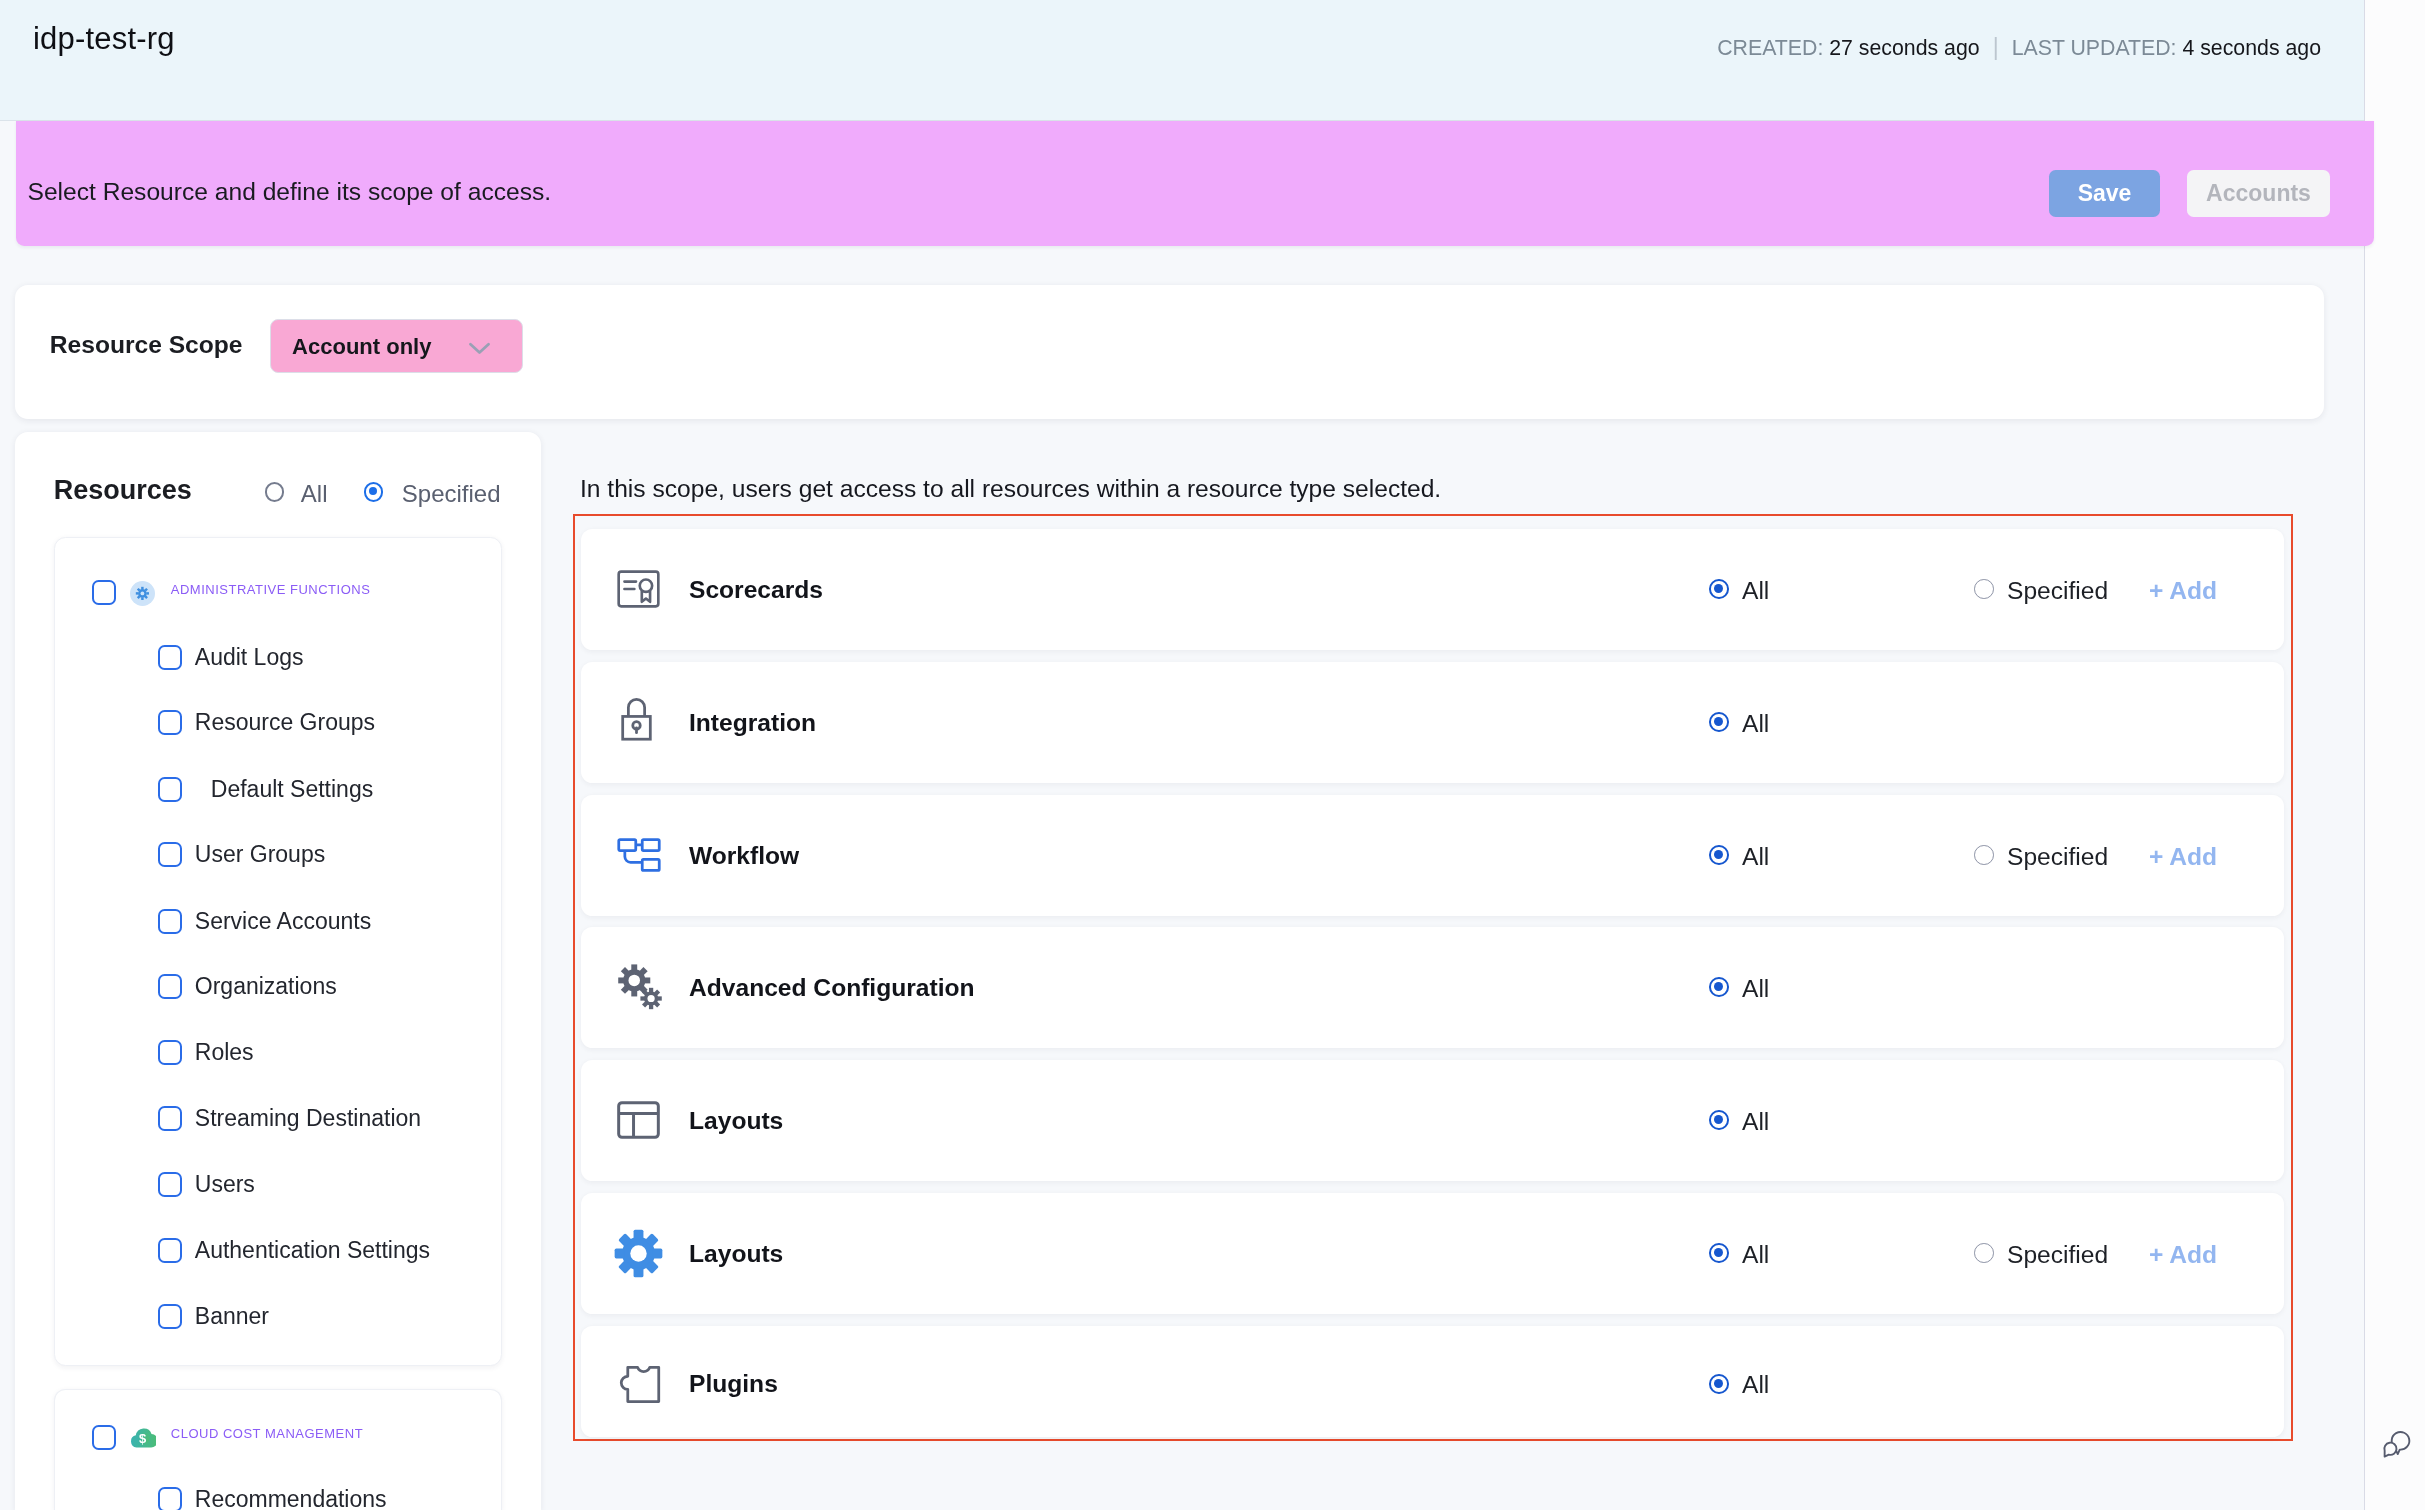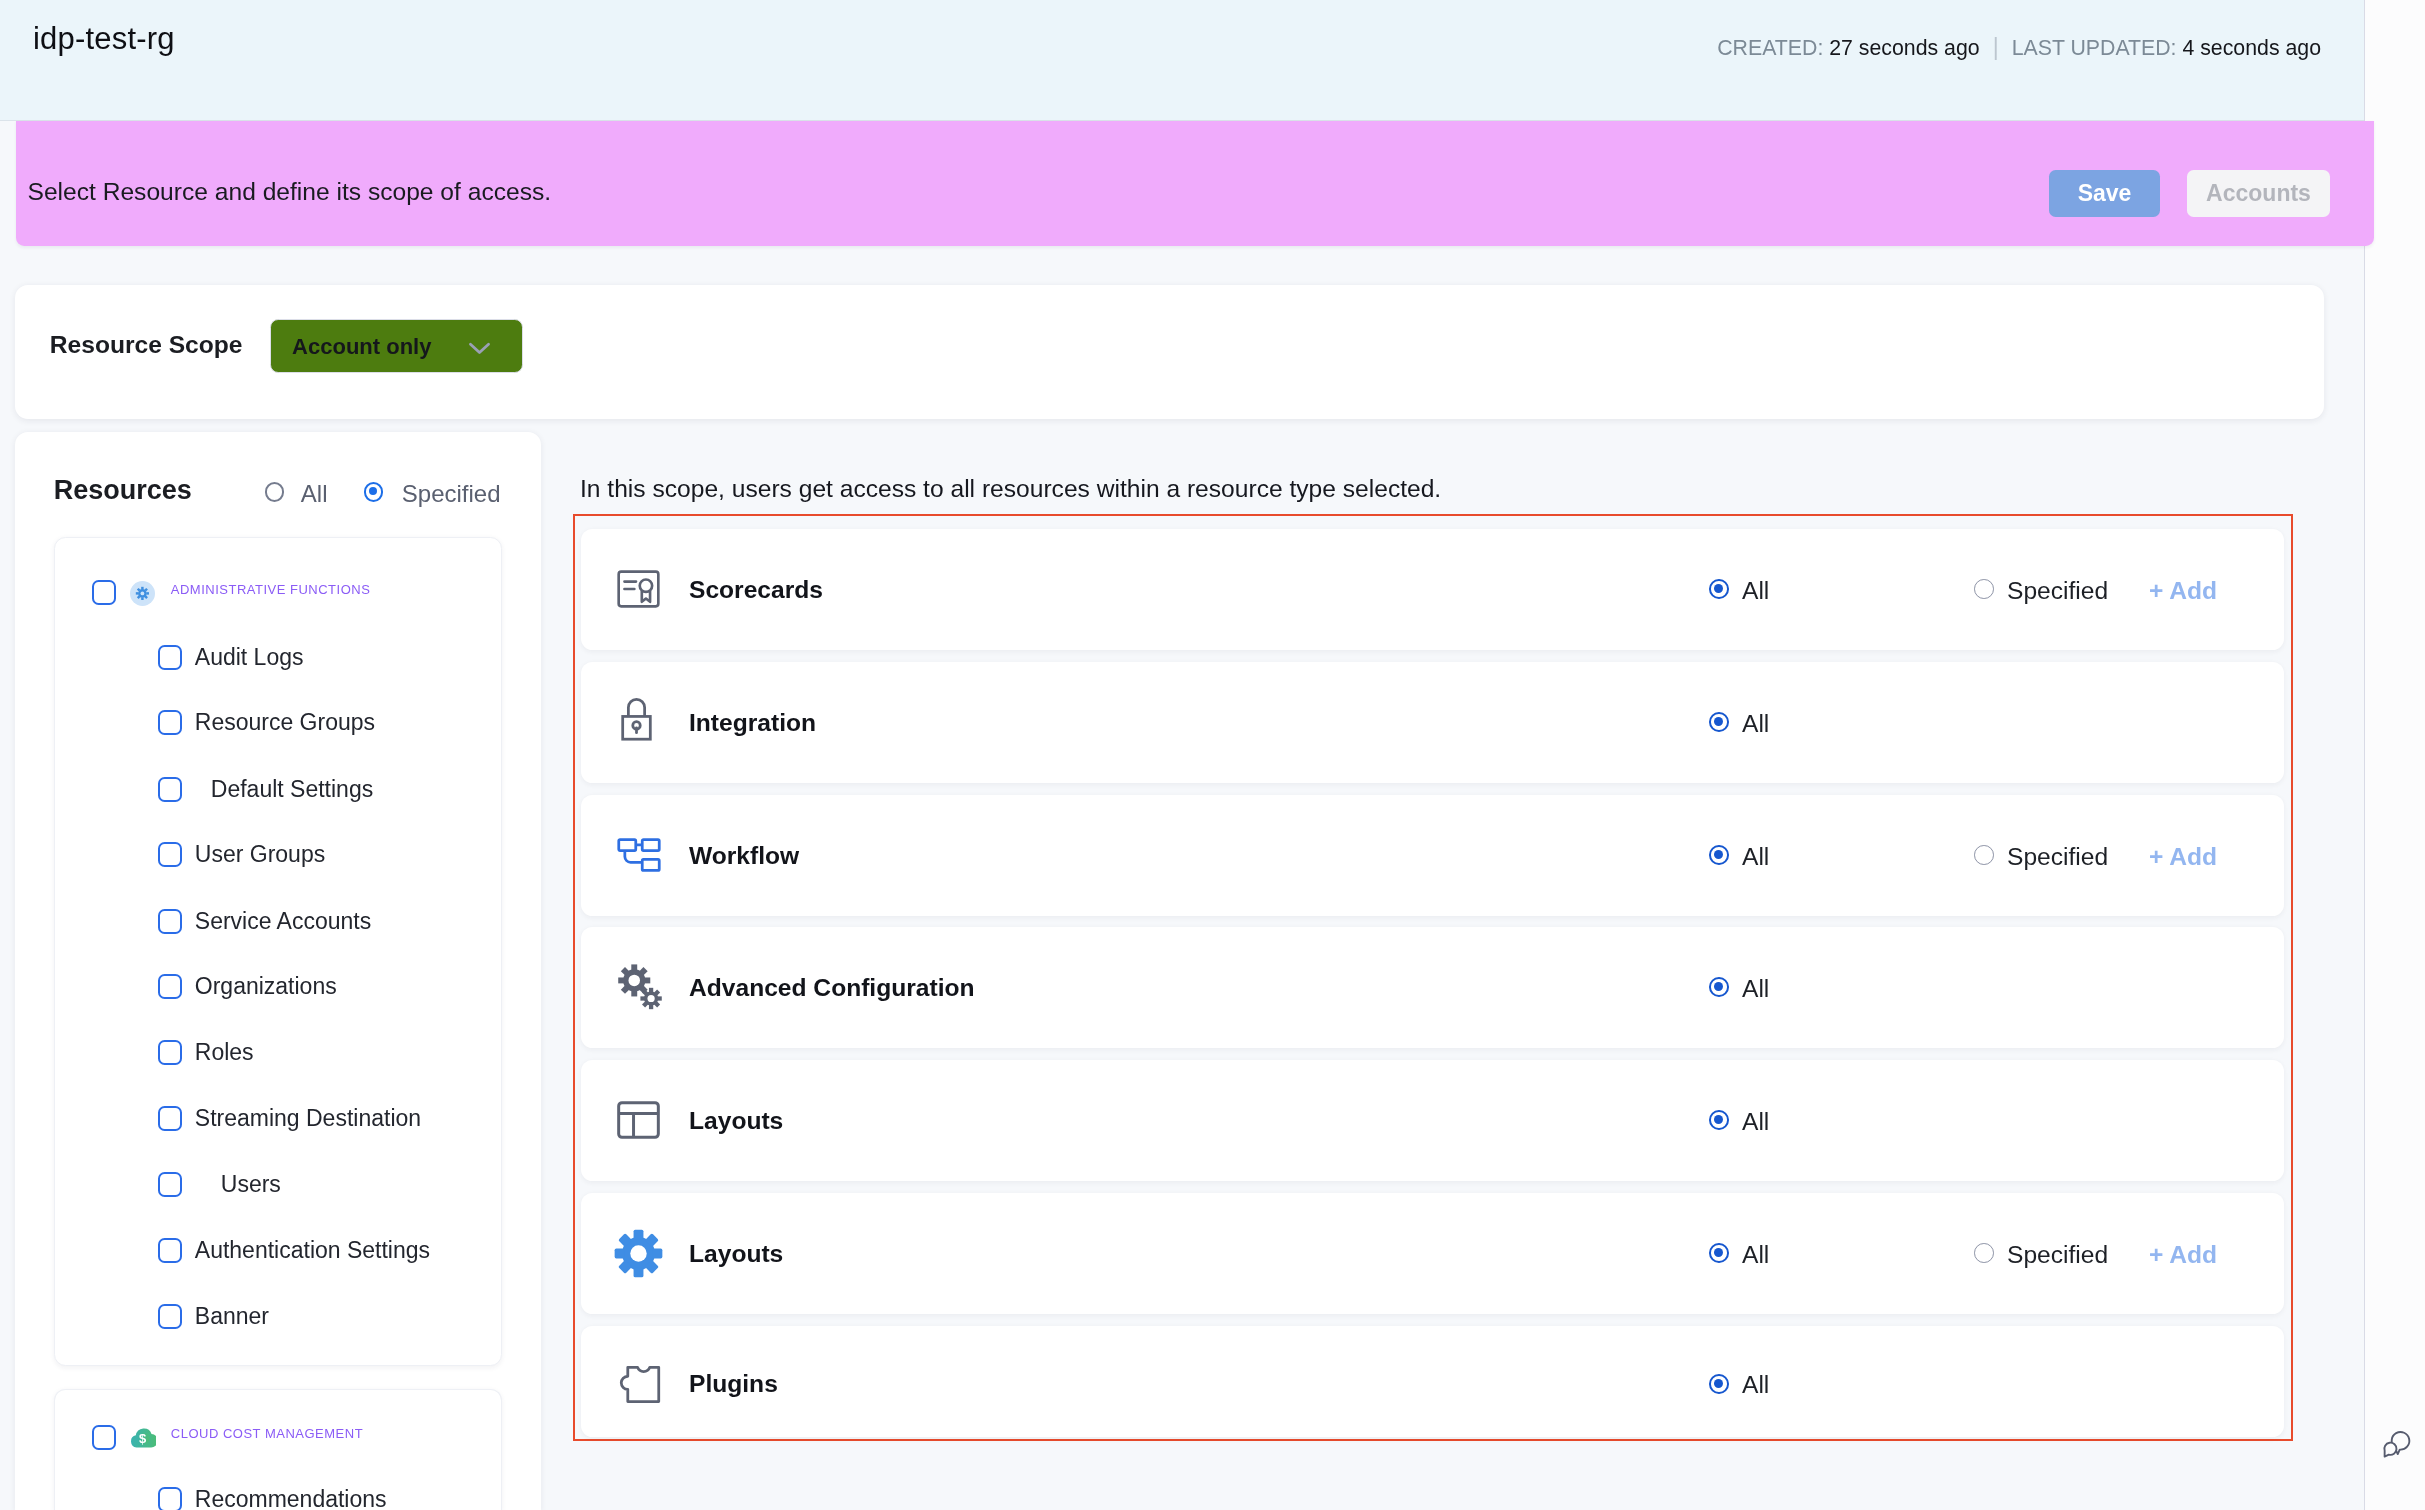--- a/index.html
+++ b/index.html
@@ -11,21 +11,21 @@
   .meta .lbl { color:#7c8a96; }
   .meta .sep { color:#bcc6cf; padding:0 13px; font-size:23px; }
   .toolbar { position:absolute; left:16px; top:121px; width:2358px; height:125px; background:#f0abfc; border-radius:0 0 8.2px 8.2px; box-shadow:0 1.6px 3.3px rgba(40,41,61,0.06); }
   .toolbar .txt { position:absolute; left:11.5px; top:57px; font-size:24.6px; color:#191b20; }
   .btn { position:absolute; border-radius:6.6px; font-size:23px; font-weight:bold; text-align:center; }
   .btn.save { left:2049px; top:170px; width:111px; height:47px; line-height:47px; background:#7ca4e2; color:#ffffff; }
   .btn.discard { left:2187px; top:170px; width:143px; height:47px; line-height:47px; background:#f4f4f6; color:#b3b5bc; }
   .card { background:#fff; border-radius:13px; box-shadow:0 1.6px 6.6px rgba(40,41,61,0.08); }
   .scope { position:absolute; left:14.8px; top:285px; width:2309px; height:134px; }
   .scope .title { position:absolute; left:35px; top:46px; font-size:24.6px; font-weight:bold; color:#1b1d22; }
-  .dd { position:absolute; left:255px; top:34px; width:253px; height:54px; border:1.6px solid #dcdee8; background:#4d7c0f; border-radius:8.2px; }
+  .dd { position:absolute; left:255px; top:34px; width:253px; height:54px; border:1.6px solid #dcdee8; background:#f9a8d4; border-radius:8.2px; }
   .dd .t { position:absolute; left:21.3px; top:14px; font-size:22px; font-weight:600; color:#15171c; }
   .res-panel { position:absolute; left:14.8px; top:432px; width:526px; height:1078px; background:#fff; border-radius:13px 13px 0 0; box-shadow:0 1.6px 6.6px rgba(40,41,61,0.08); }
   .res-panel h2 { position:absolute; left:39px; top:43px; font-size:27px; font-weight:bold; color:#1b1d22; }
   .radio { width:19.7px; height:19.7px; border-radius:50%; border:1.6px solid #8d93a6; background:#fff; position:absolute; }
   .radio.sel { border:2.5px solid #1657cf; }
   .radio.sel::after { content:""; position:absolute; left:2.9px; top:2.9px; width:9px; height:9px; border-radius:50%; background:#1657cf; }
   .rlabel { position:absolute; font-size:24px; color:#5a6070; }
   .res-panel .radio { border-color:#757c8e; border-width:2.1px; }
   .res-panel .radio.sel { border:2.9px solid #1c6ee8; }
   .res-panel .radio.sel::after { left:2.9px; top:2.9px; width:8.2px; height:8.2px; background:#1c6ee8; }
@@ -117,21 +117,21 @@
         <div class="item-lbl" style="left:140px; top:303px;">User Groups</div>
       <div class="cb" style="left:103px; top:371px;"></div>
         <div class="item-lbl" style="left:140px; top:370px;">Service Accounts</div>
       <div class="cb" style="left:103px; top:436px;"></div>
         <div class="item-lbl" style="left:140px; top:435px;">Organizations</div>
       <div class="cb" style="left:103px; top:502px;"></div>
         <div class="item-lbl" style="left:140px; top:501px;">Roles</div>
       <div class="cb" style="left:103px; top:568px;"></div>
         <div class="item-lbl" style="left:140px; top:567px;">Streaming Destination</div>
       <div class="cb" style="left:103px; top:634px;"></div>
-        <div class="item-lbl" style="left:140px; top:633px;margin-left:26px;">Users</div>
+        <div class="item-lbl" style="left:140px; top:633px;">Users</div>
       <div class="cb" style="left:103px; top:700px;"></div>
         <div class="item-lbl" style="left:140px; top:699px;">Authentication Settings</div>
       <div class="cb" style="left:103px; top:766px;"></div>
         <div class="item-lbl" style="left:140px; top:765px;">Banner</div>
     </div>
     <div class="inner-card" style="top:957px; height:121px; border-radius:11.5px 11.5px 0 0; border-bottom:none;">
       <div class="cb" style="left:37px; top:35px;"></div>
       <svg width="26" height="21.3" viewBox="0 0 32 26" style="position:absolute;left:75px;top:37px;">
         <defs>
             <linearGradient id="ccg" x1="0" y1="0" x2="1" y2="0">

